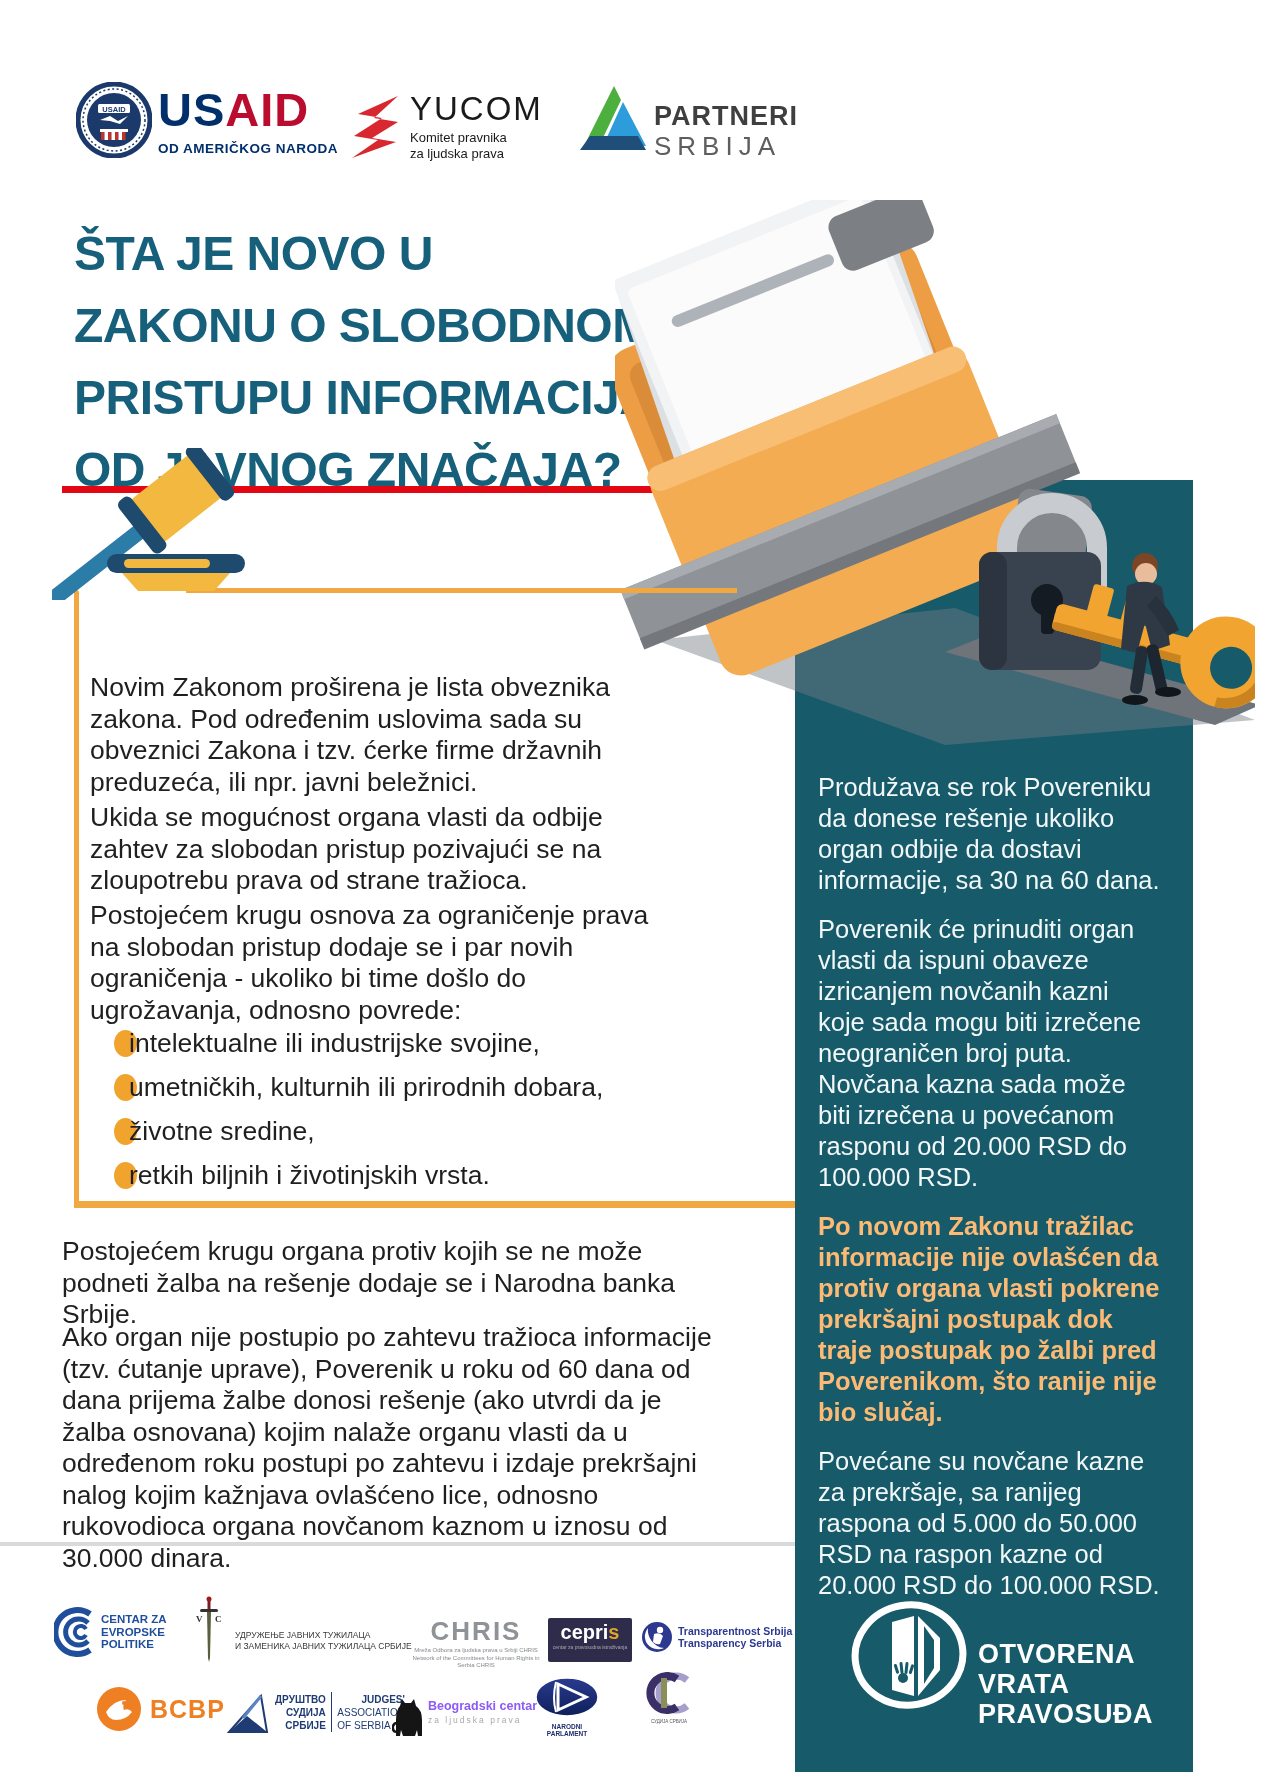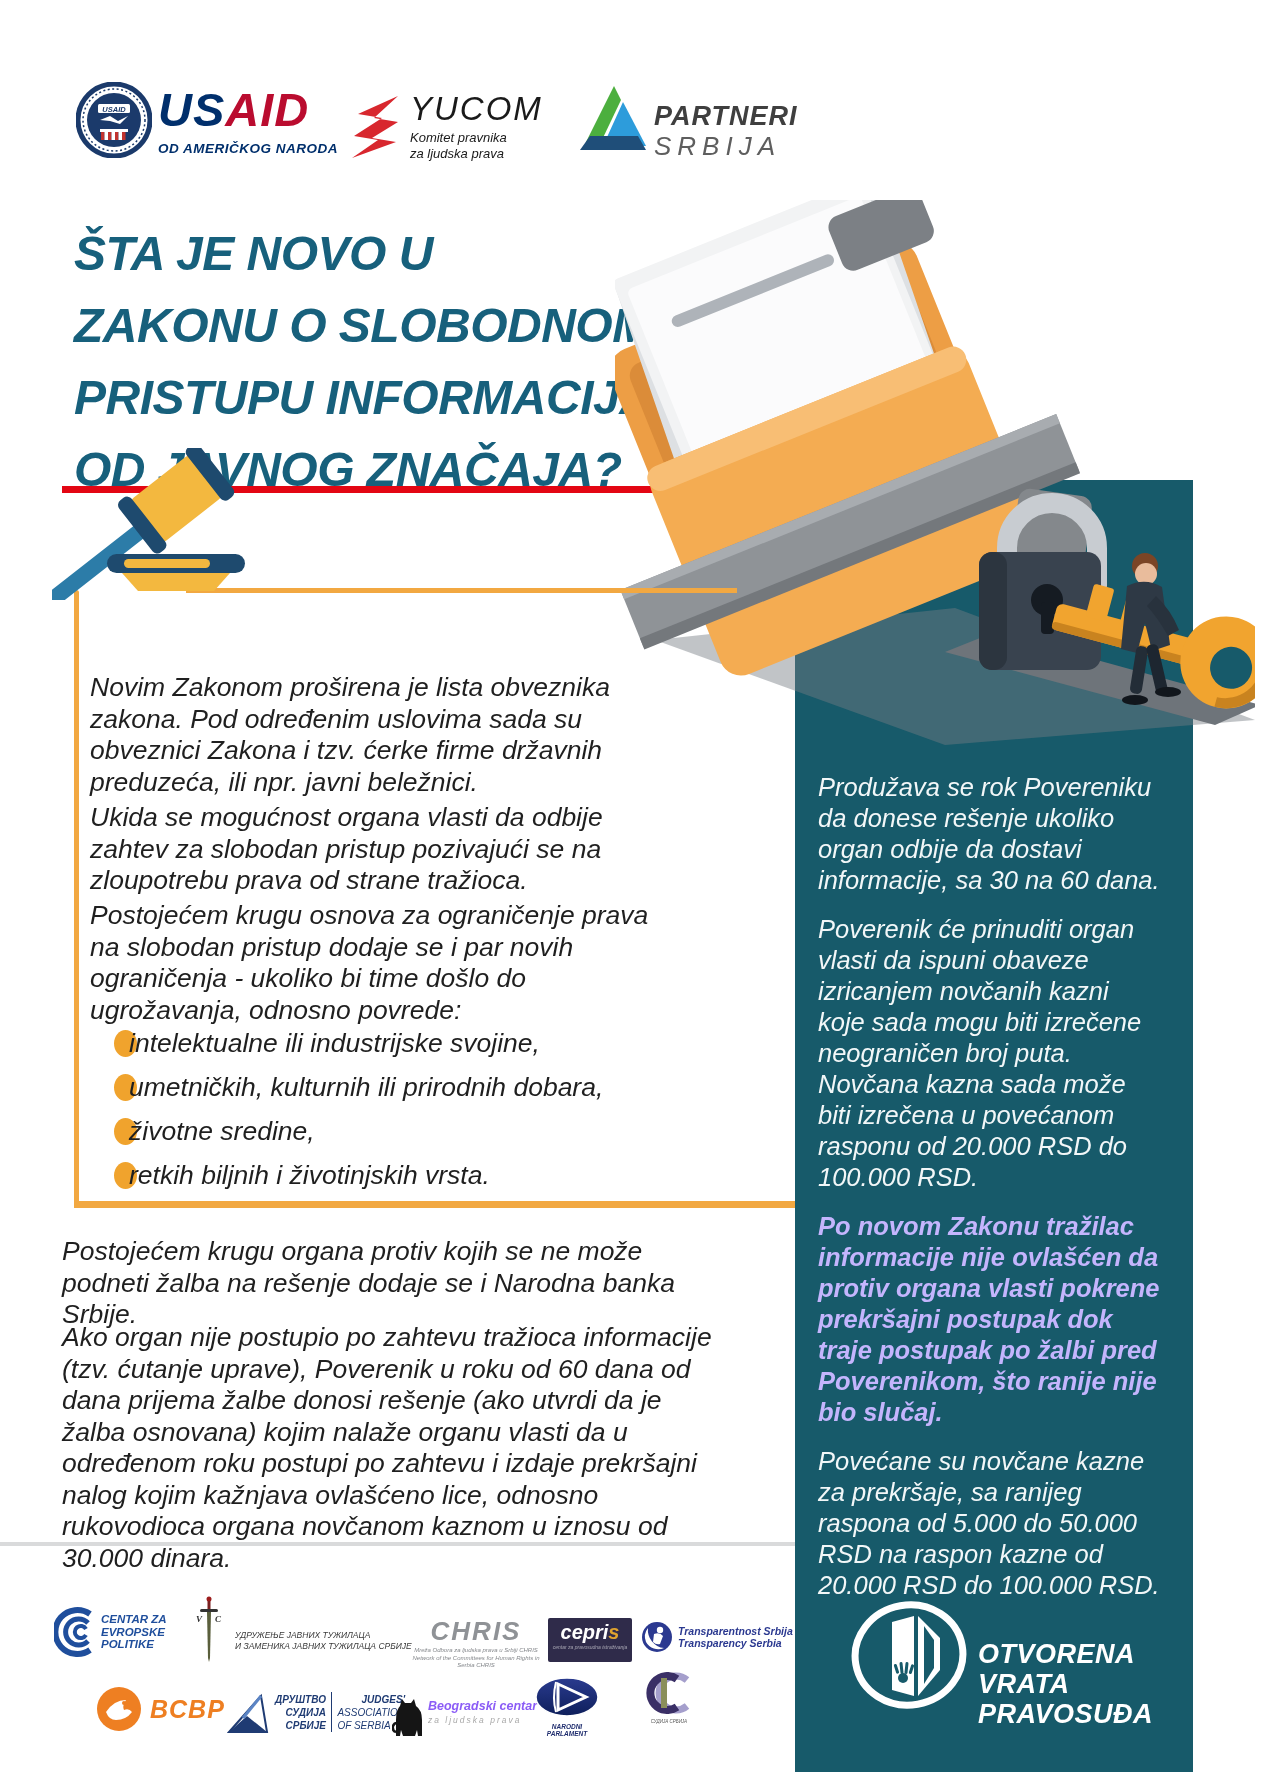--- a/index.html
+++ b/index.html
@@ -40,21 +40,21 @@
   .bullet-text{font-size:26.5px;color:#1f1f1f;white-space:nowrap;}
   .p4{left:62px;top:1236px;width:660px;}
   .p5{left:62px;top:1322px;width:660px;}
   .gray-divider{left:0;top:1542px;width:795px;height:4px;background:#d9dadb;}
 
   
   .sidebar{left:795px;top:480px;width:398px;height:1292px;background:#175a6a;}
   .sidebar-text{position:absolute;left:23px;top:292px;width:342px;color:#f2f7f8;
                 font-size:25.5px;line-height:31px;}
   .sidebar-text p{margin:0 0 18px 0;}
-  .sidebar-highlight{color:#c4b5fd;font-weight:bold;}
+  .sidebar-highlight{color:#fdba74;font-weight:bold;}
   .ovp-text{position:absolute;left:183px;top:1136px;color:#ffffff;font-weight:bold;
             font-size:27px;line-height:30px;letter-spacing:.5px;margin-top:23px;}
 
   
   .cep{left:54px;top:1604px;display:flex;align-items:center;}
   .cep-lines{margin-left:5px;font-size:11.5px;line-height:12.5px;font-weight:bold;color:#1f4e9c;}
   .prosecutors{left:235px;top:1630px;width:180px;text-align:left;
                font-size:8.5px;line-height:11px;color:#3a3a3a;}
   .chris{left:410px;top:1618px;width:132px;text-align:center;}
   .chris-name{font-size:26px;font-weight:bold;color:#8f9296;letter-spacing:2px;line-height:1;}
@@ -79,21 +79,21 @@
   .bgcentar-1{font-size:12.5px;font-weight:bold;color:#8b5cf6;}
   .bgcentar-2{font-size:8.5px;letter-spacing:2px;color:#a9a9a9;margin-top:2px;}
   .parlament{left:532px;top:1676px;width:70px;text-align:center;}
   .parlament-cap{font-size:6.5px;font-weight:bold;color:#1f2d6e;margin-top:1px;}
   .circles{left:640px;top:1672px;width:58px;text-align:center;}
   .circles-cap{font-size:4.5px;color:#555;margin-top:1px;}
 </style>
 </head>
 <body>
 
-<div class="abs" style="left:0;top:0;width:1278px;height:1524px;font-style:italic;">
+<div class="abs" style="left:0;top:0;width:1278px;height:1524px;">
 
   <svg class="abs" style="left:76px;top:82px;" width="76" height="76" viewBox="0 0 76 76">
     <circle cx="38" cy="38" r="36" fill="#ffffff" stroke="#1b3a6b" stroke-width="5"></circle>
     <circle cx="38" cy="38" r="27" fill="#1b3a6b"></circle>
     <circle cx="38" cy="38" r="31" fill="none" stroke="#1b3a6b" stroke-width="1.5" stroke-dasharray="2 2.5"></circle>
     <rect x="22" y="22" width="32" height="9" rx="1.5" fill="#ffffff"></rect>
     <text x="38" y="29.5" text-anchor="middle" font-size="7.5" font-weight="bold" fill="#1b3a6b" font-family="Liberation Sans, sans-serif">USAID</text>
     <path d="M24,38 l10,-4 8,5 10,-5 -8,8 -10,-3 z" fill="#ffffff"></path>
     <g>
       <rect x="24" y="47" width="28" height="3" fill="#ffffff"></rect>

